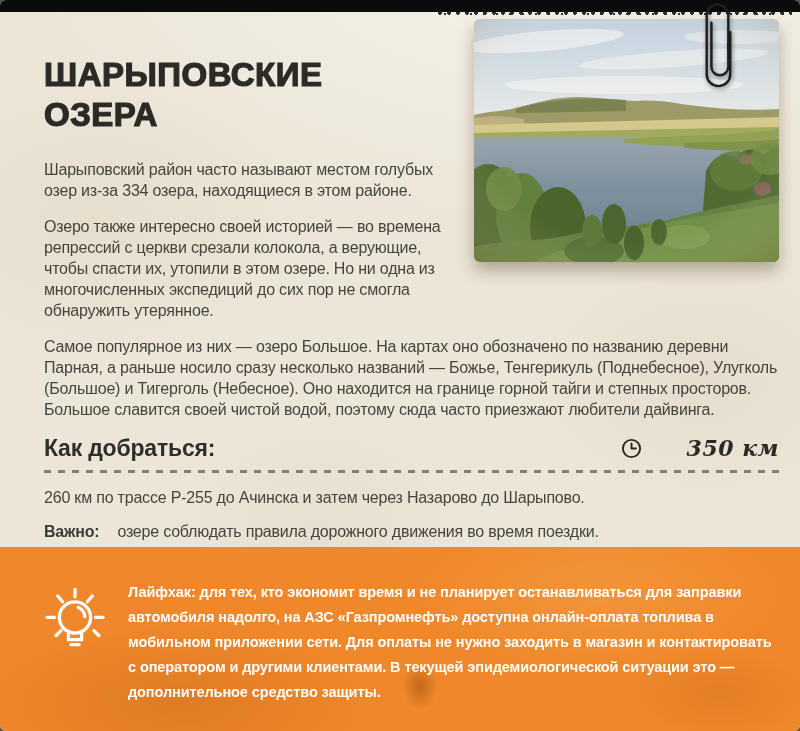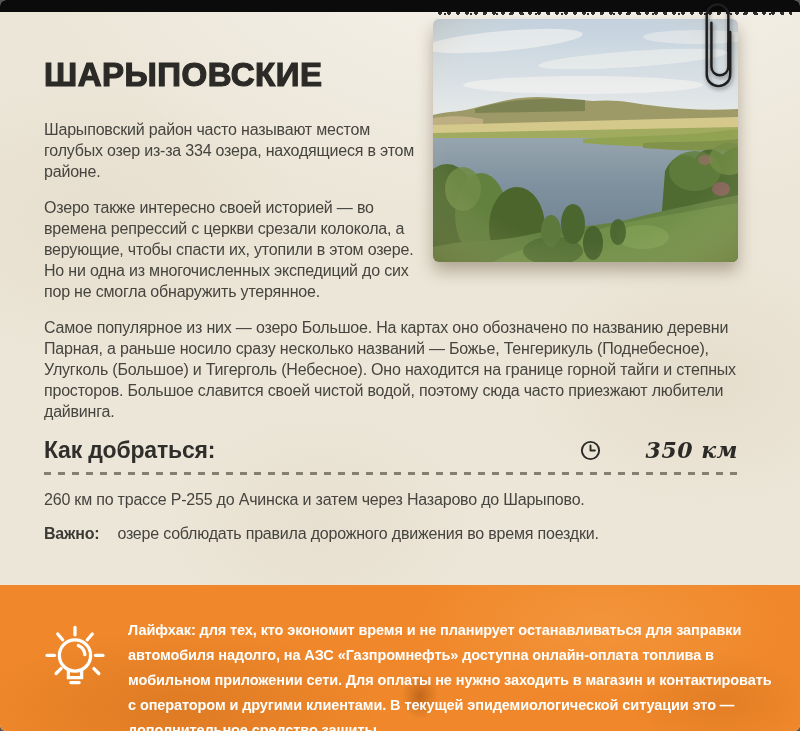--- a/index.html
+++ b/index.html
@@ -23,21 +23,21 @@
     background:#0B0B0B; z-index:5;
   }
   .torn-edge {
     position:absolute; top:11px; left:438px; width:354px; height:6px; z-index:6;
     background-image:
       radial-gradient(circle at 2px 2px, #0c0c0c 1.6px, transparent 1.9px),
       radial-gradient(circle at 7px 3px, #0c0c0c 1.2px, transparent 1.5px);
     background-size: 9px 6px, 13px 6px;
     opacity:.85;
   }
-  .article { position:relative; padding: 55px 62px 0 44px; z-index:2; }
+  .article { position:relative; padding: 55px 21px 0 44px; z-index:2; }
   h1 {
     margin: 0 0 24px 0;
     font-size: 33px; line-height: 40px; font-weight: 700;
     letter-spacing: .5px;
     color: #2B2A27;
     -webkit-text-stroke: 1.2px #2B2A27;
   }
   .article p {
     margin: 0 0 15px 0;
     font-size: 16px; line-height: 21px;
@@ -78,21 +78,21 @@
     white-space: nowrap;
   }
   .dashes {
     height:3px; margin-top:9px;
     background: repeating-linear-gradient(90deg,#857F72 0 7px, transparent 7px 14px);
   }
   p.route { margin: 14px 0 0 0 !important; }
   p.note  { margin: 13px 0 0 0 !important; }
   p.note b { margin-right: 18px; color:#3B3A36; }
   .tip {
-    position:absolute; left:0; right:0; bottom:0; height:146px; z-index:3;
+    position:absolute; left:0; right:0; bottom:0; height:184px; z-index:3;
     background-color:#F0882B;
     background-image:
       radial-gradient(300px 120px at 22% 85%, rgba(150,70,5,.20), transparent 70%),
       radial-gradient(260px 110px at 75% 25%, rgba(255,205,130,.18), transparent 70%),
       radial-gradient(26px 34px at 52.5% 76%, rgba(120,50,0,.38), transparent 70%),
       radial-gradient(140px 70px at 90% 80%, rgba(150,70,5,.15), transparent 70%);
     display:flex; align-items:flex-start;
     padding: 33px 28px 0 38px;
   }
   .tip .bulb { width:74px; height:82px; flex:none; margin-top:3px; }
@@ -157,21 +157,21 @@
         <ellipse cx="210" cy="218" rx="26" ry="12" fill="#7FA355" opacity=".7"></ellipse>
         <ellipse cx="160" cy="224" rx="10" ry="17" fill="#3C5B28" opacity=".9"></ellipse>
         <ellipse cx="185" cy="213" rx="8" ry="13" fill="#3F5E2A" opacity=".85"></ellipse>
         <ellipse cx="140" cy="205" rx="12" ry="20" fill="#42632C"></ellipse>
         <ellipse cx="118" cy="212" rx="10" ry="16" fill="#55773A"></ellipse>
         <rect width="305" height="243" fill="url(#vig)"></rect>
         <rect width="305" height="243" fill="#C8A060" opacity="0.07"></rect>
       </svg>
     </figure>
 
-    <h1><span>ШАРЫПОВСКИЕ</span><br></h1>
+    <h1><span>ШАРЫПОВСКИЕ</span><br><span>ОЗЕРА</span></h1>
 
     <p>Шарыповский район часто называют местом голубых озер из-за 334 озера, находящиеся в этом районе.</p>
     <p>Озеро также интересно своей историей — во времена репрессий с церкви срезали колокола, а верующие, чтобы спасти их, утопили в этом озере. Но ни одна из многочисленных экспедиций до сих пор не смогла обнаружить утерянное.</p>
     <p>Самое популярное из них — озеро Большое. На картах оно обозначено по названию деревни Парная, а раньше носило сразу несколько названий — Божье, Тенгерикуль (Поднебесное), Улугколь (Большое) и Тигерголь (Небесное). Оно находится на границе горной тайги и степных просторов. Большое славится своей чистой водой, поэтому сюда часто приезжают любители дайвинга.</p>
 
     <div class="dir-row">
       <h2>Как добраться:</h2>
       <div class="stat">
         <svg viewBox="0 0 24 24">
           <circle cx="12" cy="12" r="9" fill="none" stroke="#2B2A27" stroke-width="2"></circle>

